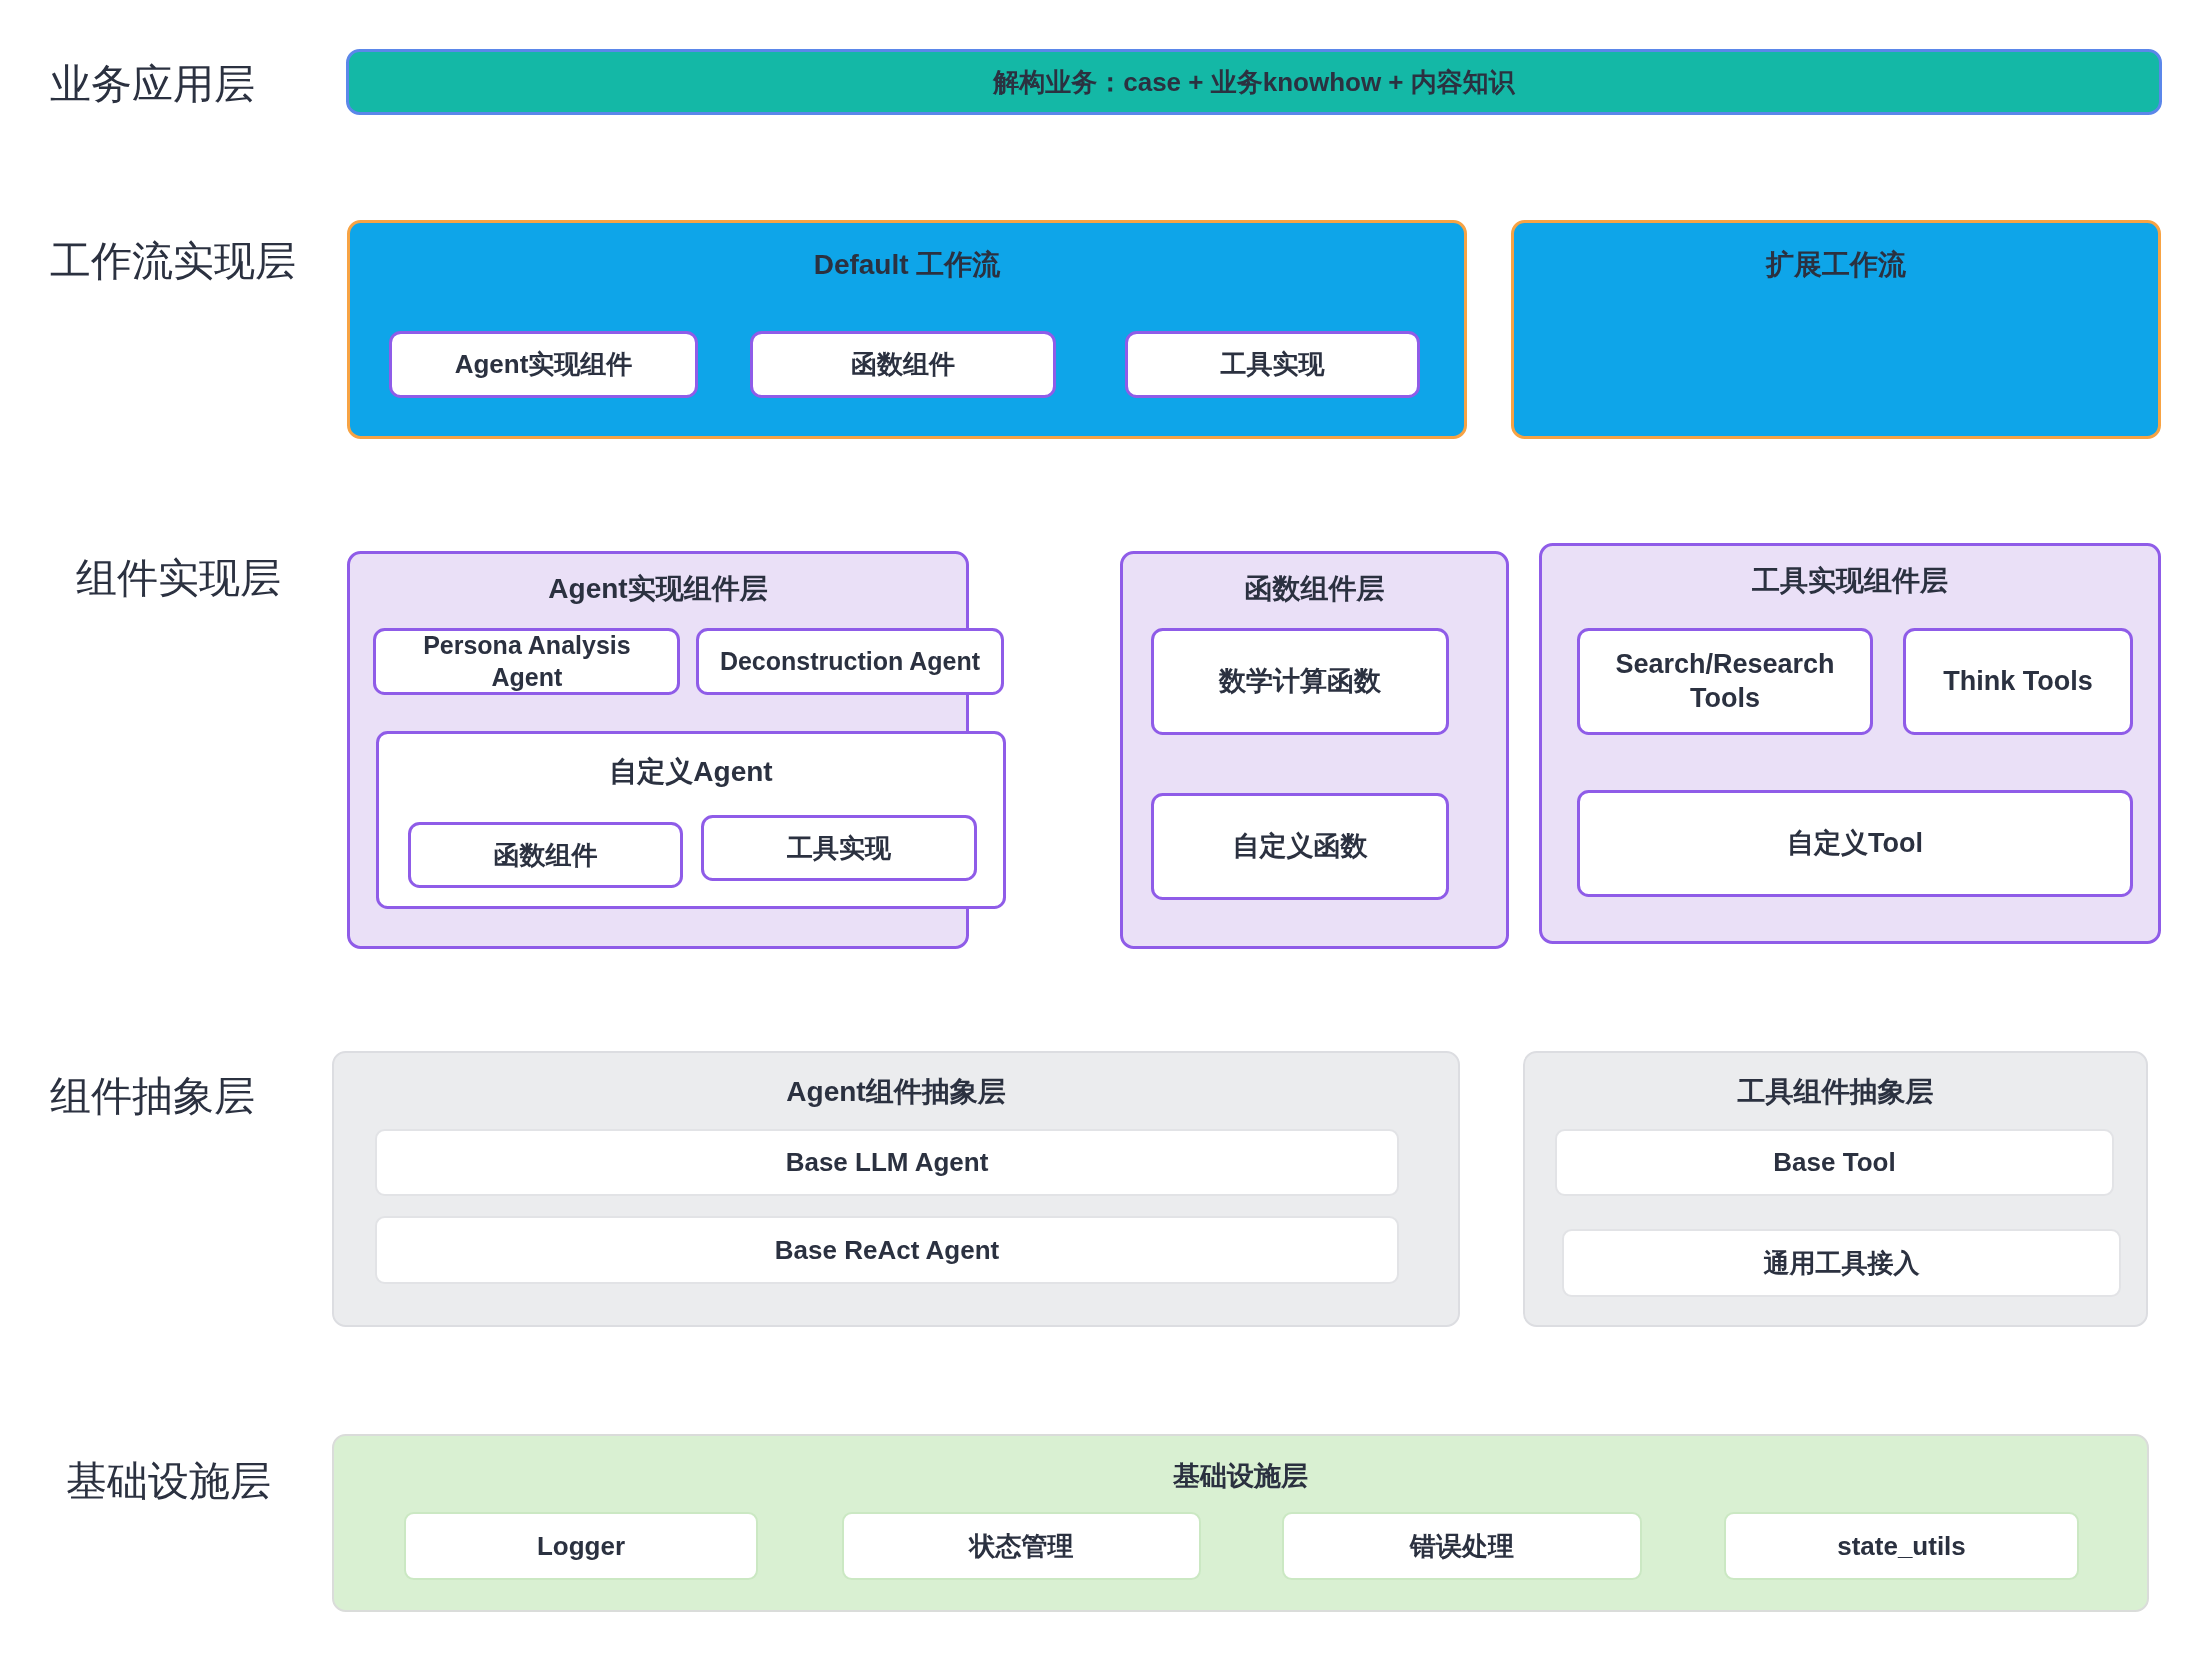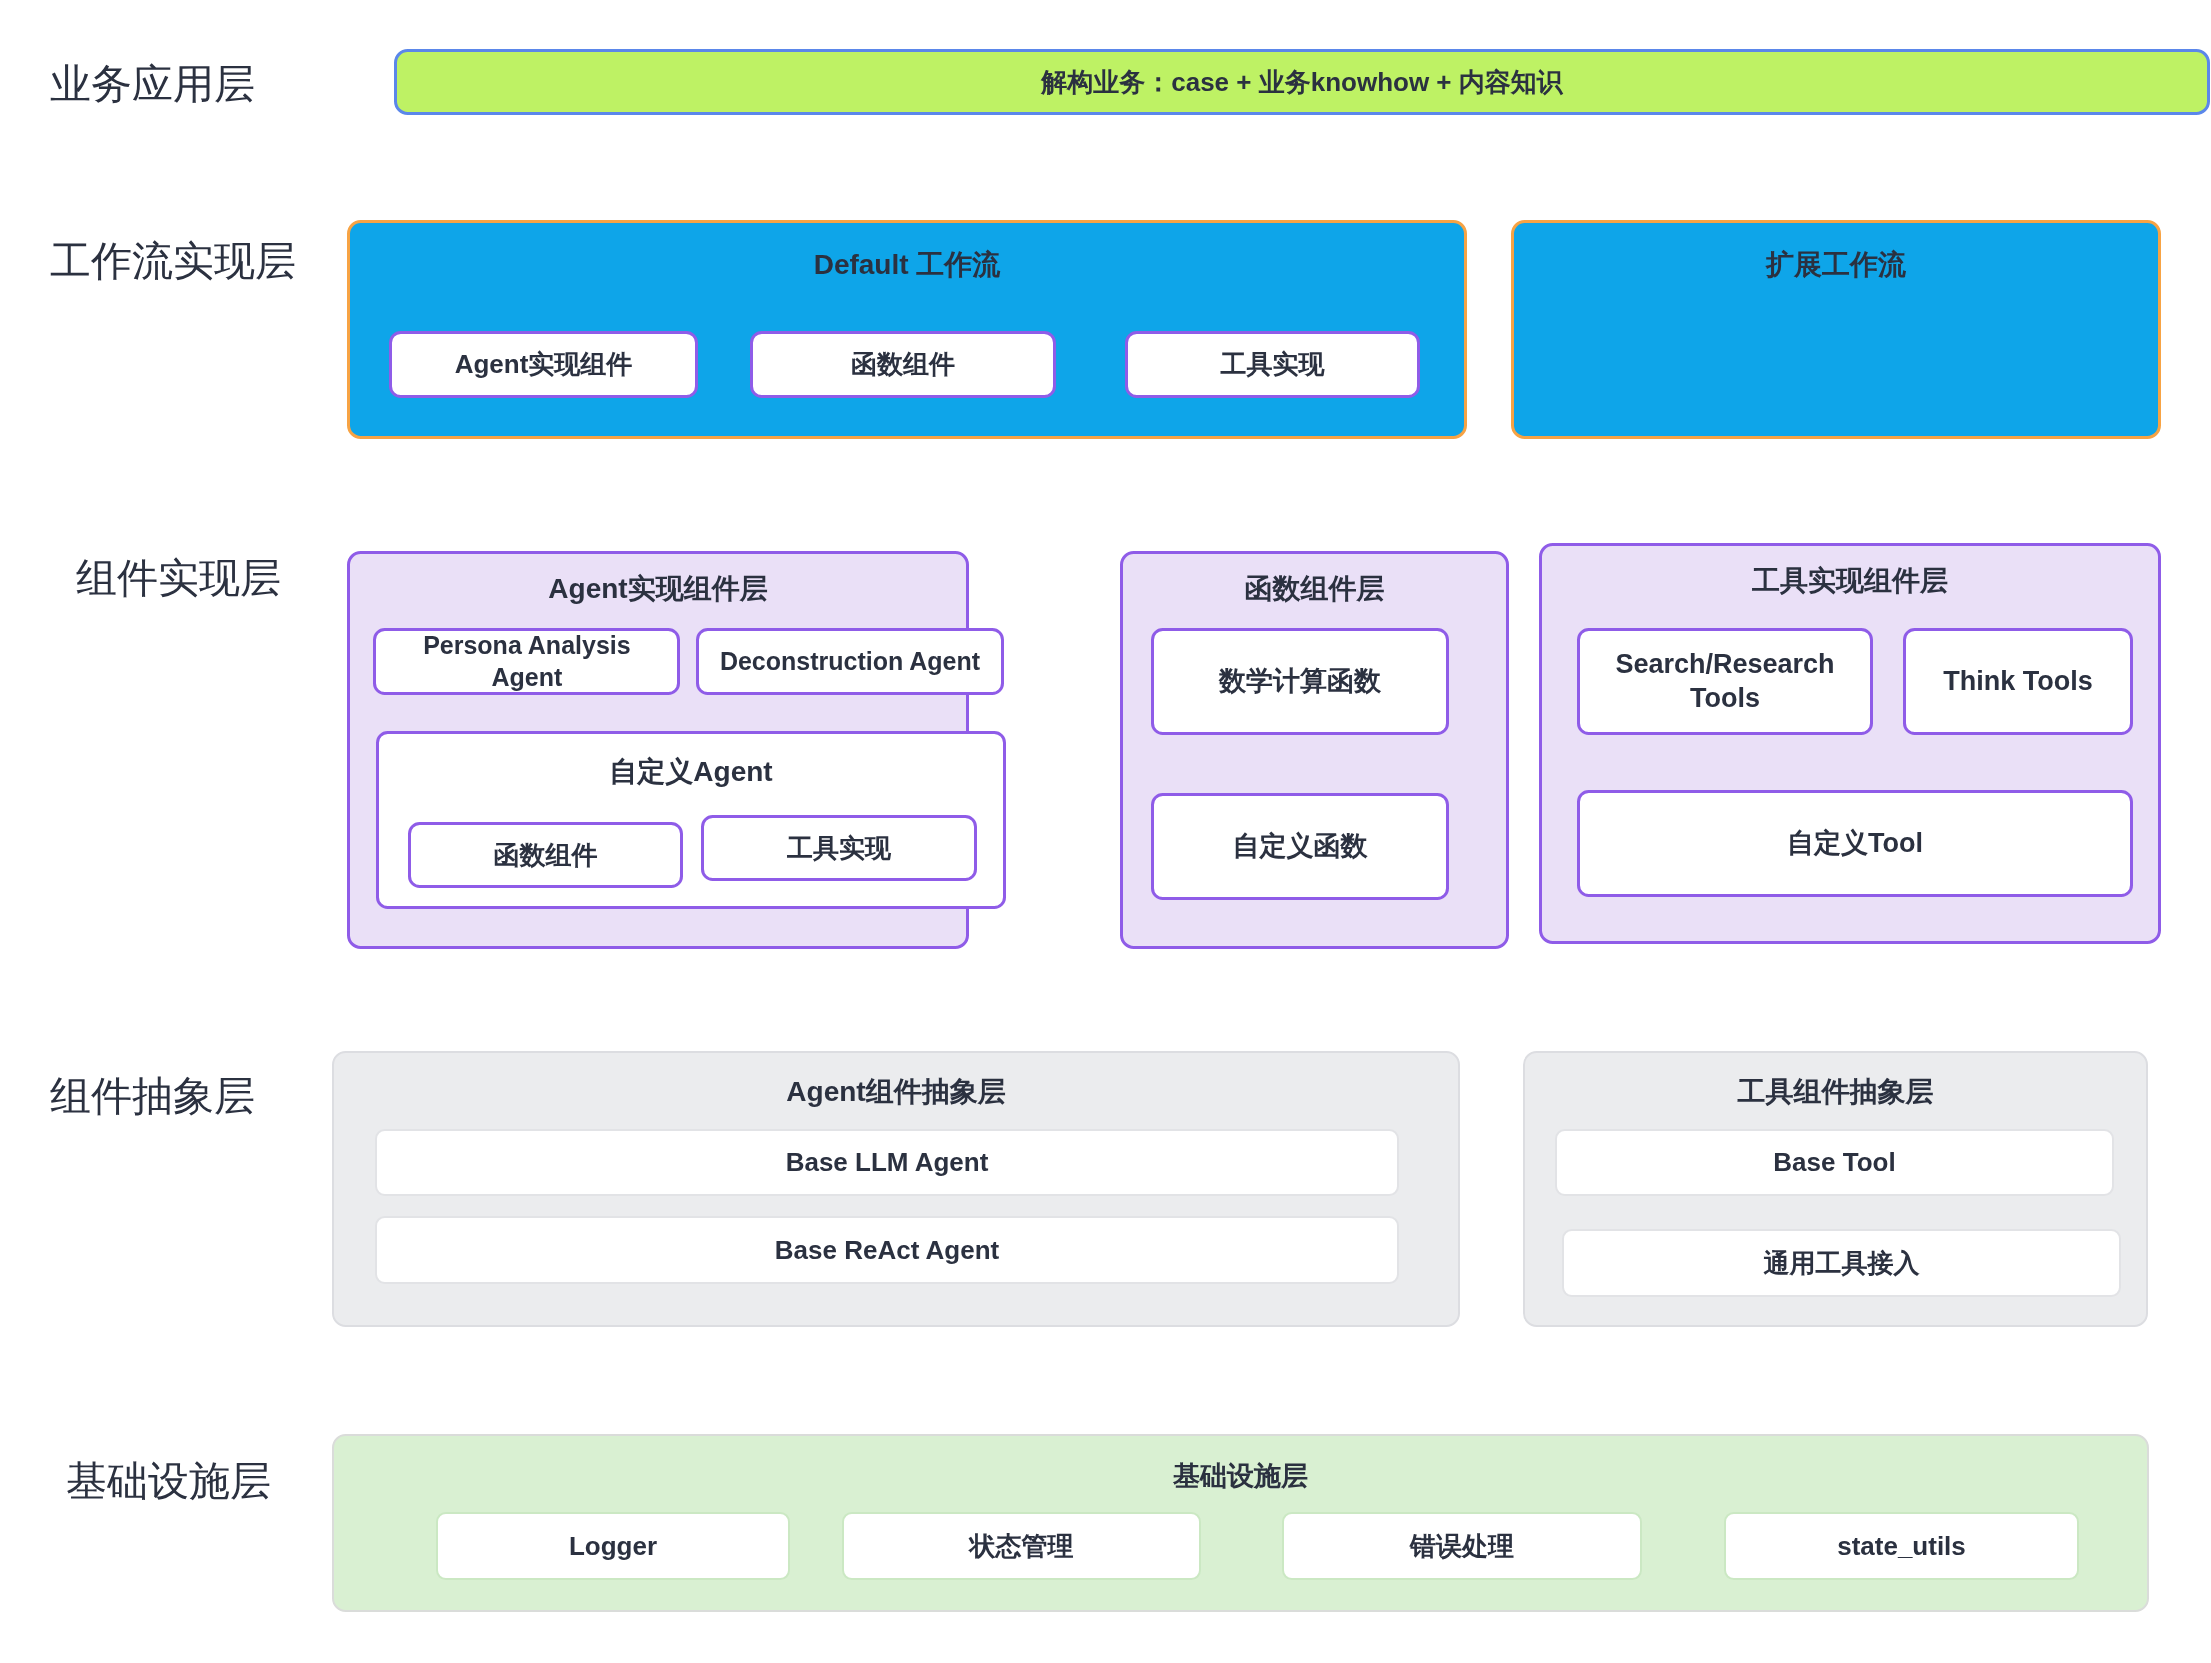--- a/index.html
+++ b/index.html
@@ -19,30 +19,29 @@
   .row-label {
     position: absolute;
     font-size: 41px;
     font-weight: 400;
     line-height: 1.15;
     white-space: nowrap;
     color: #2b3140;
   }
   .banner {
     position: absolute;
-    background: #bef264;
+    background: #14b8a6;
     border: 3.9px solid #5b87ea;
     border-radius: 13.7px;
     display: flex;
     align-items: center;
     justify-content: center;
     font-size: 26px;
     font-weight: 700;
     box-sizing: border-box;
-    margin-left: 48px;
   }
   .panel {
     position: absolute;
     box-sizing: border-box;
   }
   .panel.orange {
     background: #0ea5e9;
     border: 3.9px solid #f7a344;
     border-radius: 13.7px;
   }
@@ -160,20 +159,20 @@
   </div>
 
   <div class="panel gray" style="left:1523px; top:1051px; width:625px; height:276px;padding-left:27px;">
     <div class="panel-title" style="top:19.5px;">工具组件抽象层</div>
     <div class="chip gray-border" style="left:30px; top:76px; width:559px; height:67px;">Base Tool</div>
     <div class="chip gray-border" style="left:37px; top:176px; width:559px; height:68px;">通用工具接入</div>
   </div>
 
   <div class="panel green" style="left:332px; top:1434px; width:1817px; height:178px;">
     <div class="panel-title" style="top:21.5px; font-size:27px;">基础设施层</div>
-    <div class="chip green-border" style="left:70px; top:76px; width:354px; height:68px;margin-left:32px;">Logger</div>
+    <div class="chip green-border" style="left:70px; top:76px; width:354px; height:68px;">Logger</div>
     <div class="chip green-border" style="left:508px; top:76px; width:359px; height:68px;">状态管理</div>
     <div class="chip green-border" style="left:948px; top:76px; width:360px; height:68px;">错误处理</div>
     <div class="chip green-border" style="left:1390px; top:76px; width:355px; height:68px;">state_utils</div>
   </div>
 
 </div>
 
 
 </body></html>

